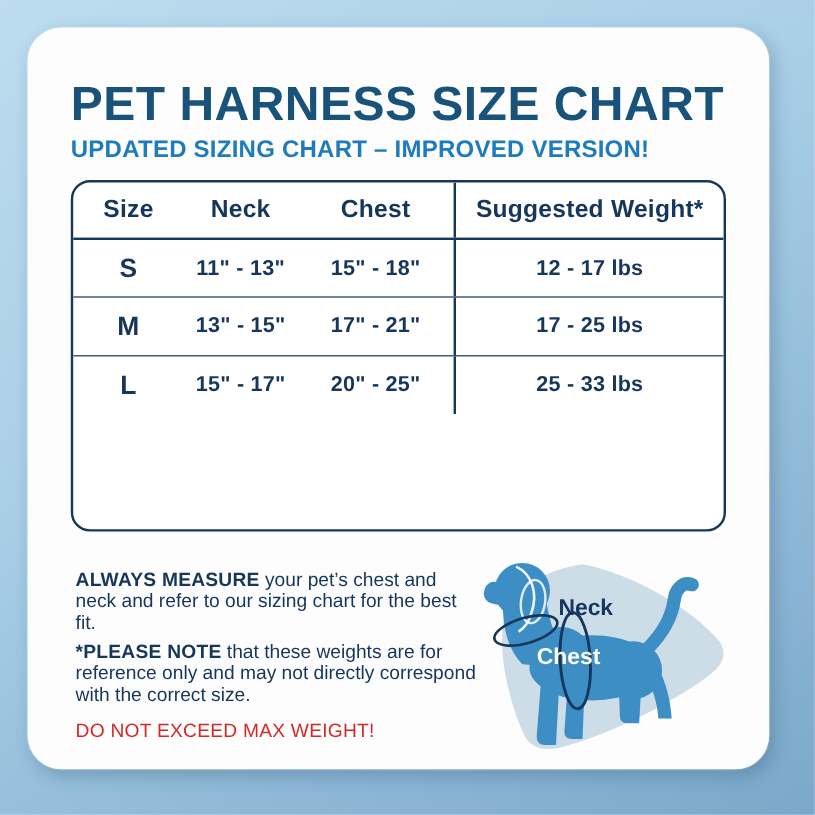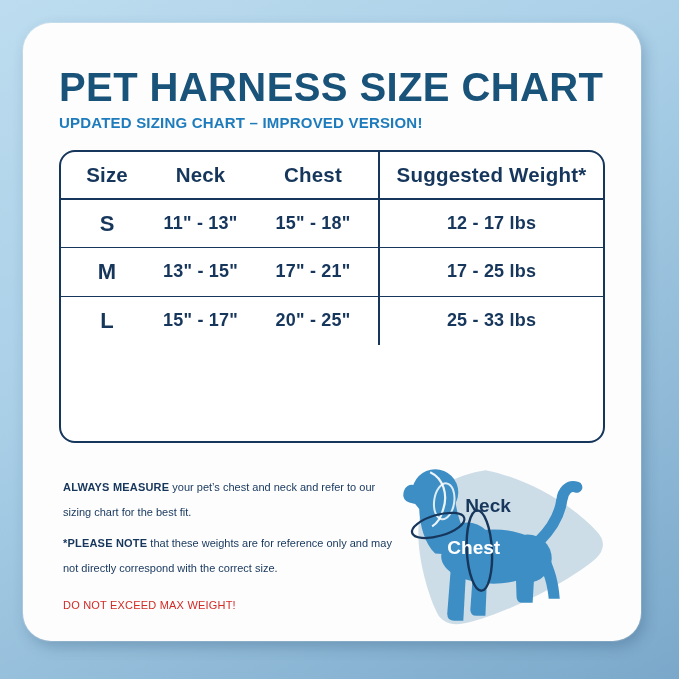--- a/index.html
+++ b/index.html
@@ -22,41 +22,41 @@
     position:absolute;left:23px;top:23px;width:618px;height:618px;
     background:var(--card-bg);border-radius:28px;
     box-shadow:4px 6px 14px rgba(40,80,115,.30), 0 0 0 1px rgba(255,255,255,.25);
   }
   .header{position:absolute;left:36px;top:44px;width:546px;}
   .title{
     font-size:40px;font-weight:bold;letter-spacing:.4px;line-height:1.02;
     color:var(--title-blue);white-space:nowrap;
   }
   .subtitle{
-    margin-top:6px;font-size:15px;font-weight:bold;letter-spacing:.2px;
+    margin-top:6px;font-size:20px;font-weight:bold;letter-spacing:.2px;
     color:var(--subtitle-blue);white-space:nowrap;
   }
   .size-table{
     position:absolute;left:36px;top:127px;width:546px;height:293px;
     border:2.5px solid var(--navy);border-radius:16px;
     display:grid;grid-template-rows:repeat(6,1fr);
     overflow:hidden;background:#fff;
   }
   .t-row{display:grid;grid-template-columns:17% 17.5% 24% 41.5%;}
   .t-row:not(:last-child){border-bottom:1.5px solid var(--navy);}
   .t-row.head{border-bottom:2.5px solid var(--navy);}
   .t-cell{
     display:flex;align-items:center;justify-content:center;
     color:var(--navy);font-size:18px;font-weight:600;letter-spacing:.2px;
   }
   .t-cell.divided{border-left:2.5px solid var(--navy);}
   .t-row.head .t-cell{font-size:20.5px;font-weight:bold;}
   .t-cell.size{font-size:22px;font-weight:bold;}
   .notes{position:absolute;left:40px;top:452px;width:337px;color:var(--navy);}
-  .notes p{font-size:11px;line-height:25px;margin-bottom:6px;font-weight:500;}
+  .notes p{font-size:16px;line-height:18px;margin-bottom:6px;font-weight:500;}
   .notes b{font-weight:bold;letter-spacing:.2px;}
   .warning{color:var(--red);font-weight:bold;font-size:15px;margin-top:12px;letter-spacing:.2px;}
   .figure{position:absolute;left:374px;top:427px;width:216px;height:186px;}
   .figure svg{width:100%;height:100%;display:block;}
   .diag-label-neck{fill:var(--navy);font-family:"Liberation Sans",sans-serif;font-weight:bold;font-size:19px;}
   .diag-label-chest{fill:#ffffff;font-family:"Liberation Sans",sans-serif;font-weight:bold;font-size:19px;}
 </style>
 </head>
 <body>
 

